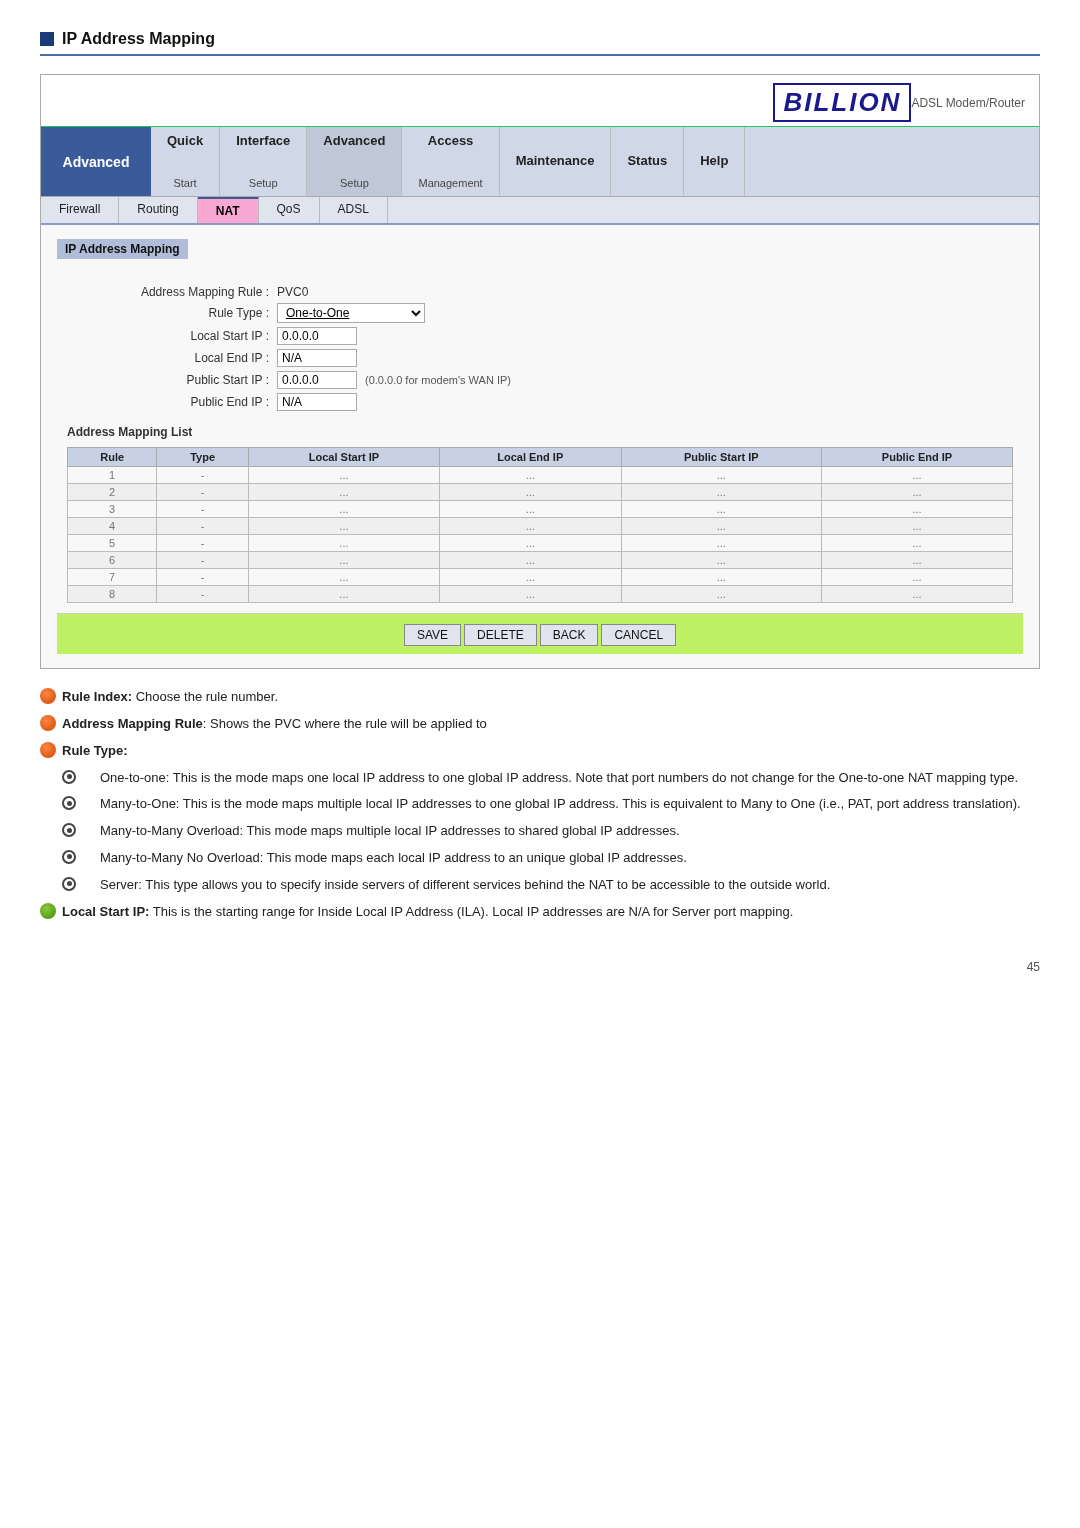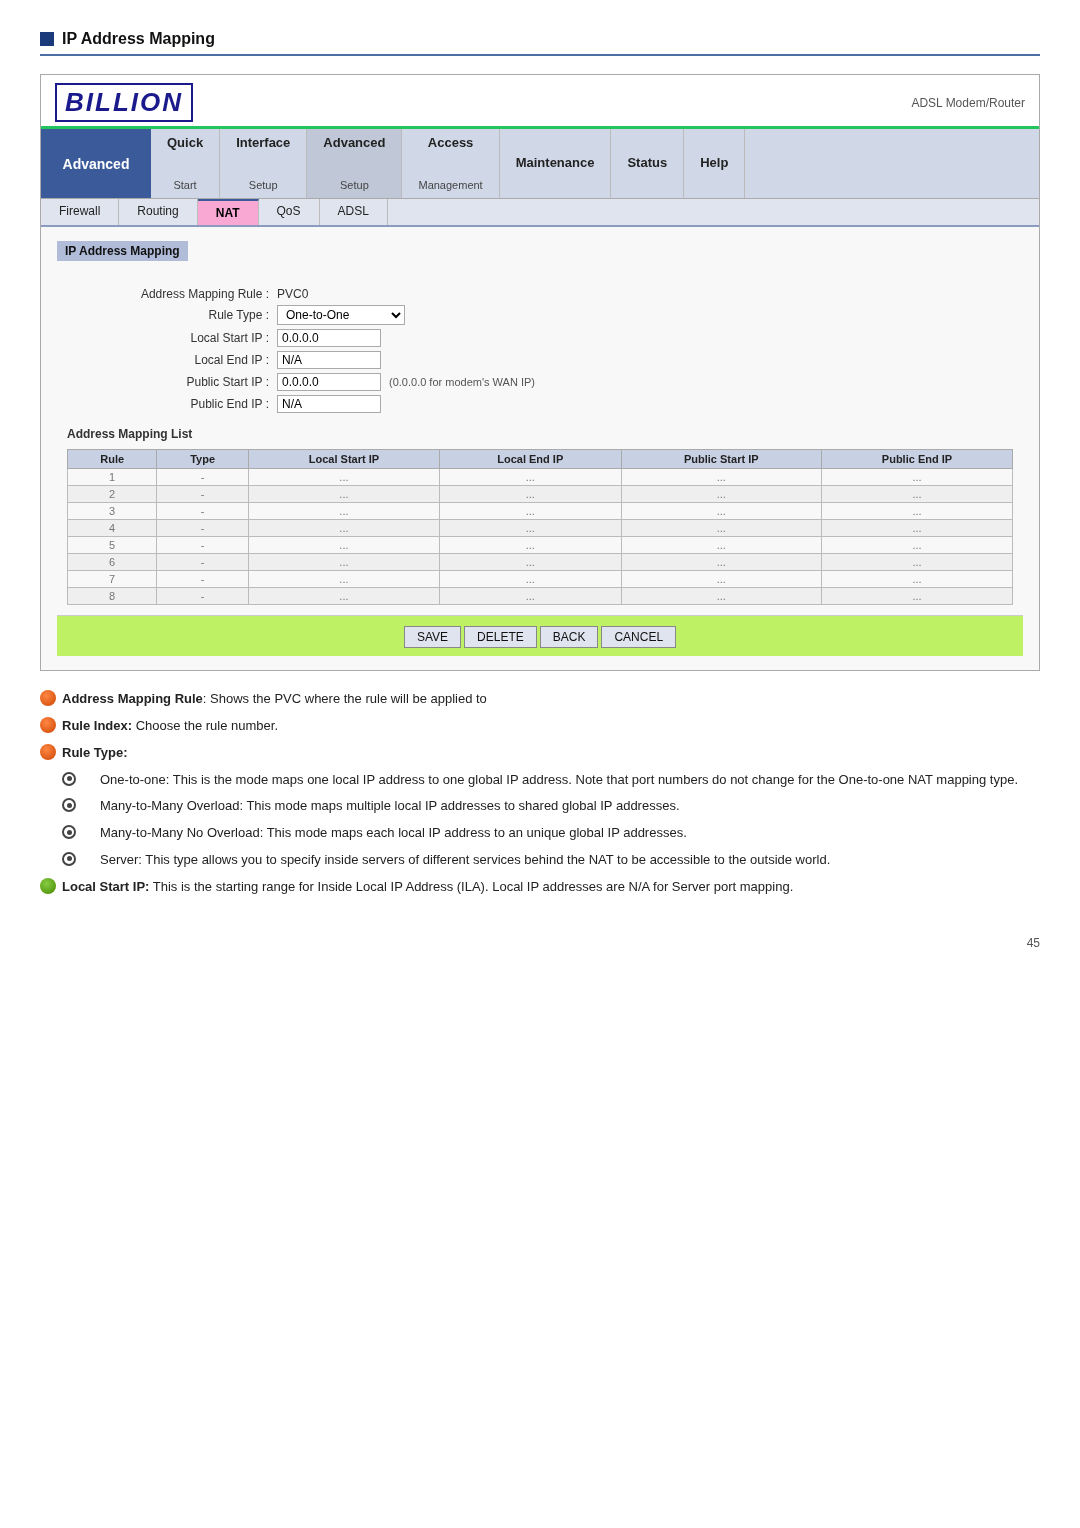--- a/index.html
+++ b/index.html
@@ -37,24 +37,24 @@
     
     .router-panel {
       border: 1px solid #aaa;
       background: #f0f0f0;
     }
 
     
     .router-header {
       background: #fff;
       display: flex;
-      justify-content: space-between;
+      justify-content: flex-end;
       align-items: center;
       padding: 8px 14px 4px 14px;
-      border-bottom: 3px solid #22c55e;
+      border-bottom: 1px solid #22c55e;
     }
     .billion-logo {
       font-size: 26px;
       font-weight: 900;
       font-style: italic;
       color: #1a1a8c;
       letter-spacing: 2px;
       font-family: 'Arial Black', Arial, sans-serif;
       border: 2px solid #1a1a8c;
       padding: 2px 8px;
@@ -158,21 +158,21 @@
       color: #333;
     }
     .form-value {
       font-size: 12px;
       color: #333;
     }
     .form-value input[type="text"] {
       border: 1px solid #aaa;
       padding: 1px 4px;
       font-size: 12px;
-      width: 104px;
+      width: 80px;
       background: #fff;
     }
     .form-value select {
       border: 1px solid #aaa;
       padding: 1px 4px;
       font-size: 12px;
       background: #fff;
     }
     .hint-text {
       font-size: 11px;
@@ -358,21 +358,21 @@
     </div>
 
     <div class="form-table">
       <div class="form-row">
         <span class="form-label">Address Mapping Rule :</span>
         <span class="form-value">PVC0</span>
       </div>
       <div class="form-row">
         <span class="form-label">Rule Type :</span>
         <span class="form-value">
-          <select style="width:128px;">
+          <select style="width:148px;text-decoration:underline;">
             <option>One-to-One</option>
             <option>Many-to-One</option>
             <option>Many-to-Many Overload</option>
             <option>Many-to-Many No Overload</option>
             <option>Server</option>
           </select>
         </span>
       </div>
       <div class="form-row">
         <span class="form-label">Local Start IP :</span>
@@ -490,43 +490,47 @@
     </div>
 
   </div>
 </div>
 
 <div class="help-section">
 
   <div class="help-item">
     <div class="help-bullet"></div>
     <div class="help-text">
-      <strong>Address Mapping Rule</strong>: Shows the PVC where the rule will be applied to
+      <strong>Rule Index:</strong> Choose the rule number.
     </div>
   </div>
 
   <div class="help-item">
     <div class="help-bullet"></div>
     <div class="help-text">
-      <strong>Rule Index:</strong> Choose the rule number.
+      <strong>Address Mapping Rule</strong>: Shows the PVC where the rule will be applied to
     </div>
   </div>
 
   <div class="help-item">
     <div class="help-bullet"></div>
     <div class="help-text">
       <strong>Rule Type:</strong>
     </div>
   </div>
 
   <div class="indent-para">
     <div class="odot"></div>
     <div>One-to-one: This is the mode maps one local IP address to one global IP address. Note that port numbers do not change for the One-to-one NAT mapping type.</div>
   </div>
 
+  <div class="indent-para">
+    <div class="odot"></div>
+    <div>Many-to-One: This is the mode maps multiple local IP addresses to one global IP address. This is equivalent to Many to One (i.e., PAT, port address translation).</div>
+  </div>
 
   <div class="indent-para">
     <div class="odot"></div>
     <div>Many-to-Many Overload: This mode maps multiple local IP addresses to shared global IP addresses.</div>
   </div>
 
   <div class="indent-para">
     <div class="odot"></div>
     <div>Many-to-Many No Overload: This mode maps each local IP address to an unique global IP addresses.</div>
   </div>

